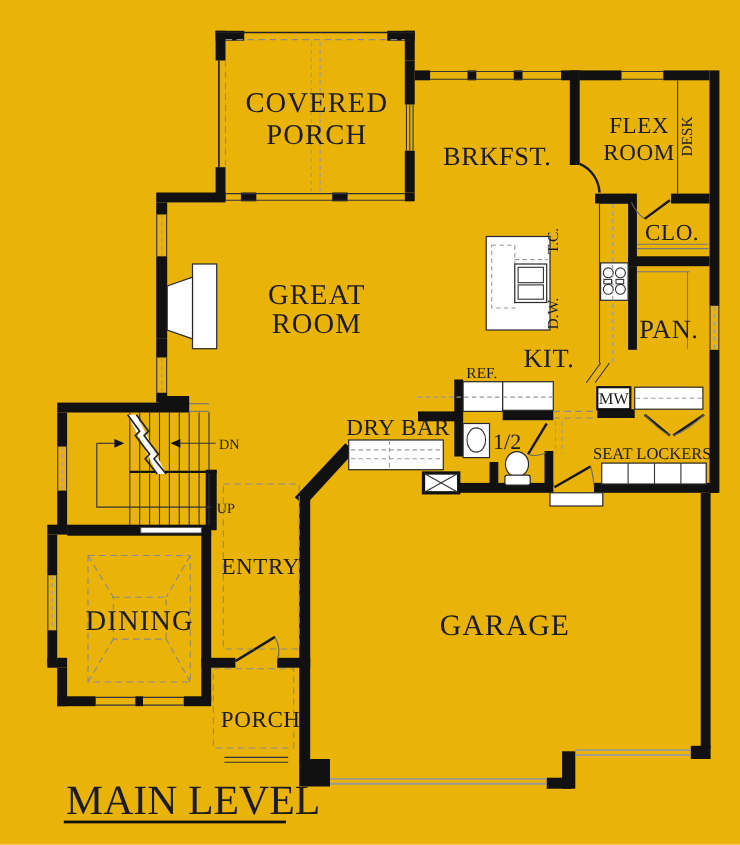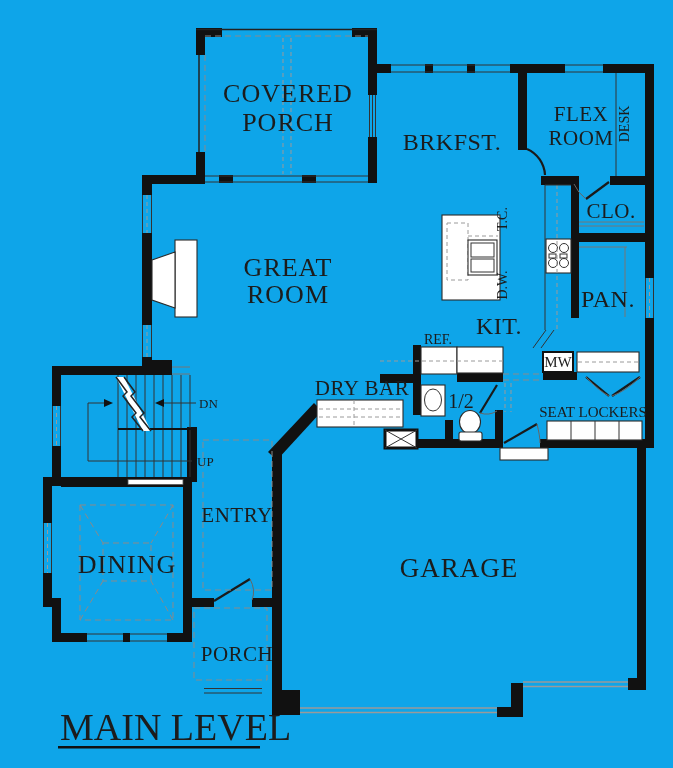--- a/index.html
+++ b/index.html
@@ -1,16 +1,16 @@
 <!DOCTYPE html>
 <html><head>
 <meta charset="utf-8">
 <style>
   html,body{margin:0;padding:0;background:#ffffff;}
-  .stage{position:relative;width:673px;height:768px;background:#0ea5e9;overflow:hidden;}
+  .stage{position:relative;width:673px;height:768px;background:#eab308;overflow:hidden;}
   svg{display:block;}
   .lbl{font-family:"Liberation Serif",serif;fill:#1c1c1c;}
   .mid{text-anchor:middle;}
   .fs38{font-size:38px;}
   .fs27{font-size:27px;letter-spacing:1px;}
   .fs26{font-size:26px;letter-spacing:1px;}
   .fs24{font-size:24px;letter-spacing:.5px;}
   .fs21{font-size:21px;letter-spacing:.5px;}
   .fs20{font-size:20px;}
   .fs15{font-size:15px;}

